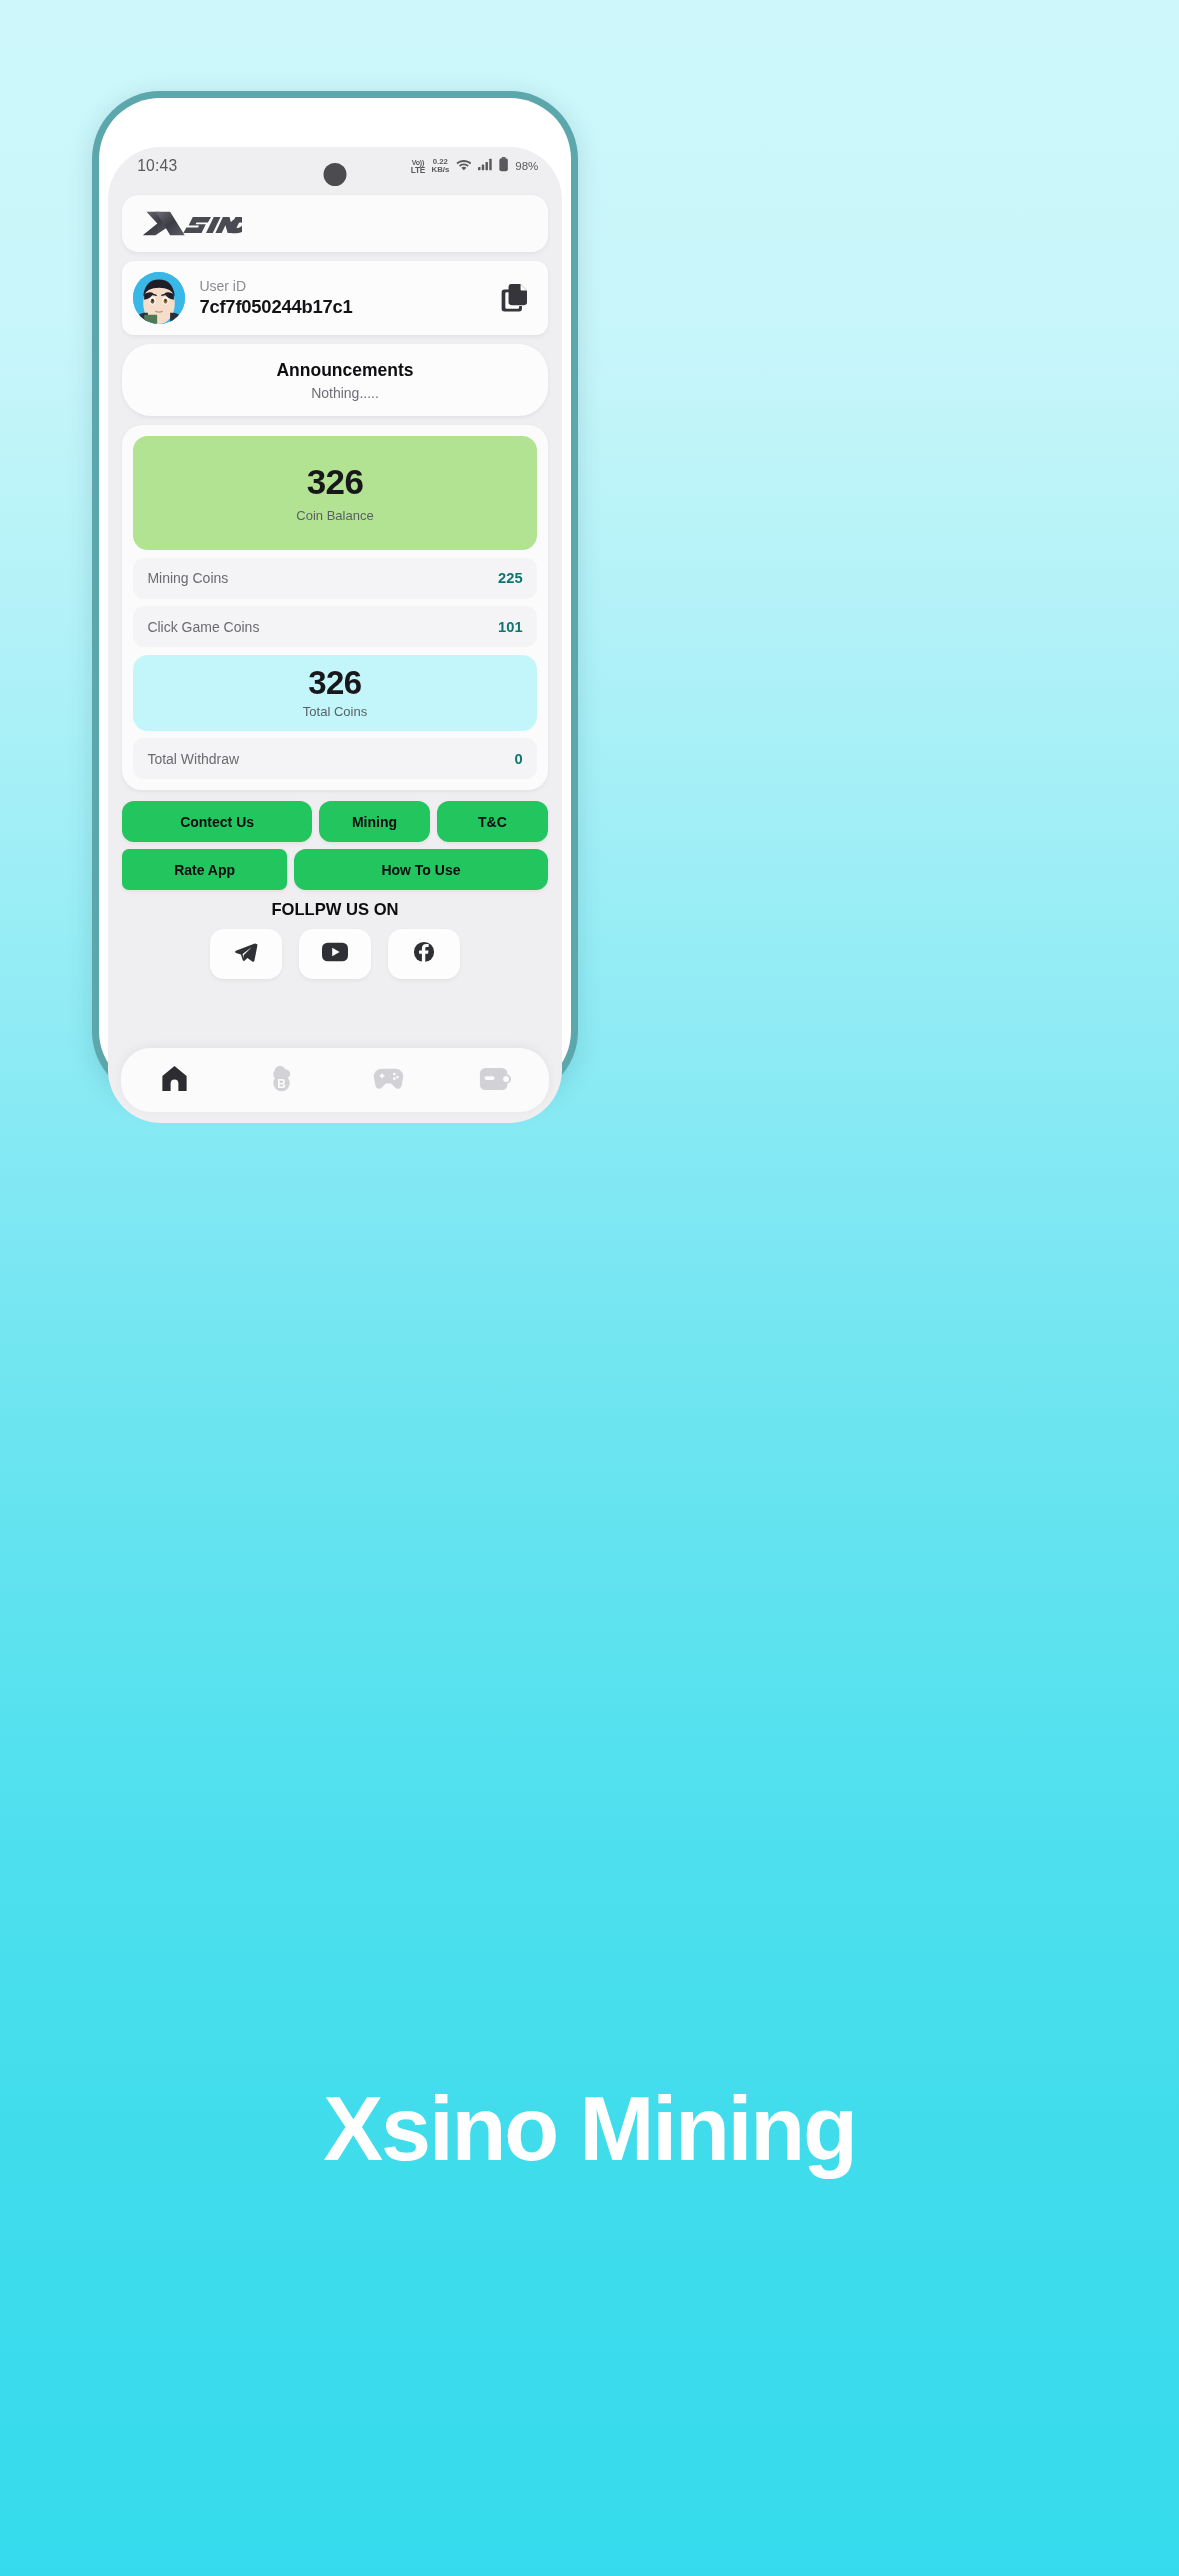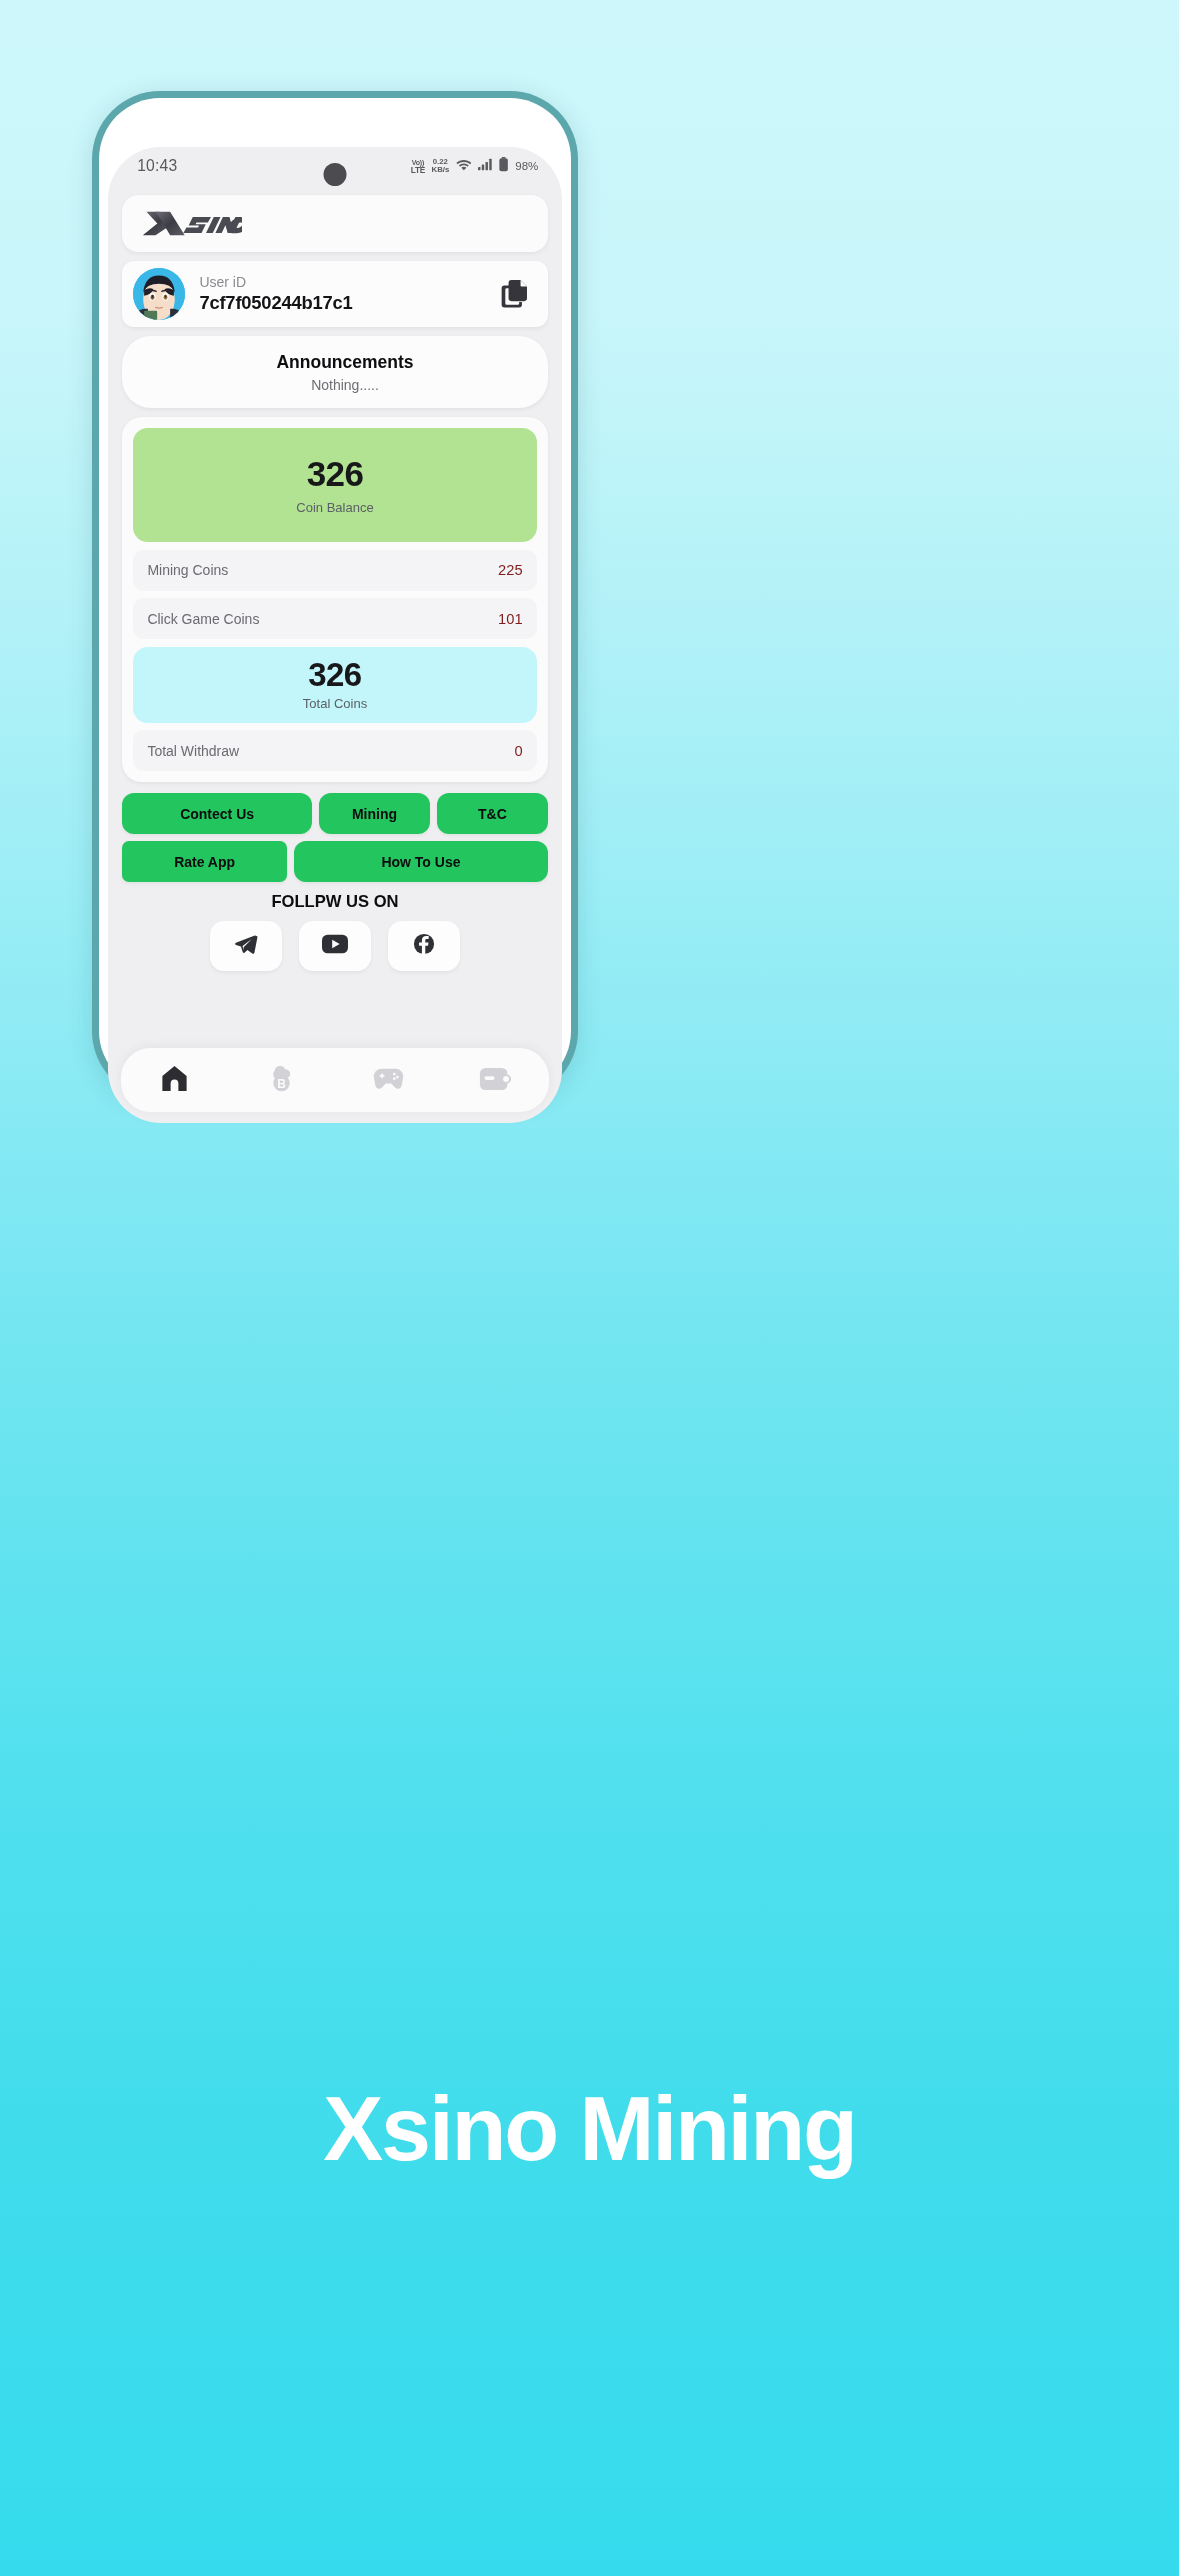--- a/index.html
+++ b/index.html
@@ -114,21 +114,21 @@
     display: flex;
     align-items: center;
     padding-left: 20px;
     box-shadow: 0 1.8px 4.6px rgba(0,0,0,.055);
   }
   #brand-logo { display: flex; align-items: center; }
 
   
   #user-card {
     margin: 9.2px 14.7px 0 14.7px;
-    height: 66px;
+    height: 74px;
     background: #fcfcfd;
     border-radius: 12px;
     display: flex;
     align-items: center;
     padding: 0 18.4px 0 11px;
     box-shadow: 0 1.8px 4.6px rgba(0,0,0,.055);
   }
   #avatar {
     width: 52px; height: 52px;
     border-radius: 50%;
@@ -183,21 +183,21 @@
     height: 41px;
     margin-top: 7.4px;
     background: #f4f4f6;
     border-radius: 11px;
     display: flex;
     align-items: center;
     justify-content: space-between;
     padding: 0 14px;
   }
   .stat-row .k { font-size: 14px; color: #6a6a70; }
-  .stat-row .v { font-size: 14.7px; font-weight: normal; color: #7f1d1d; }
+  .stat-row .v { font-size: 14.7px; font-weight: bold; color: #0f766e; }
   #total-coins-card { margin-top: 7.4px; }
   #total-withdraw-row { margin-bottom: 0; }
 
   
   #link-buttons { margin: 11px 14.7px 0 14.7px; }
   .btn-row { display: flex; gap: 7.4px; margin-bottom: 7.4px; }
   .link-btn {
     background: #22c55e;
     border-radius: 12px;
     height: 41px;

